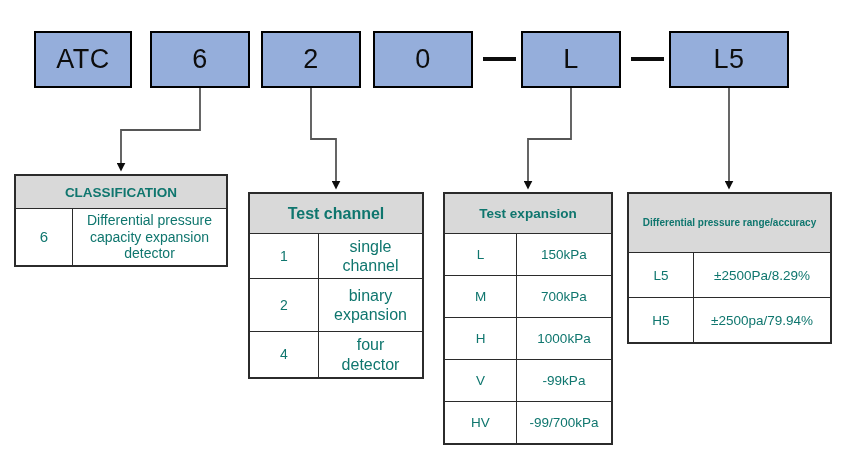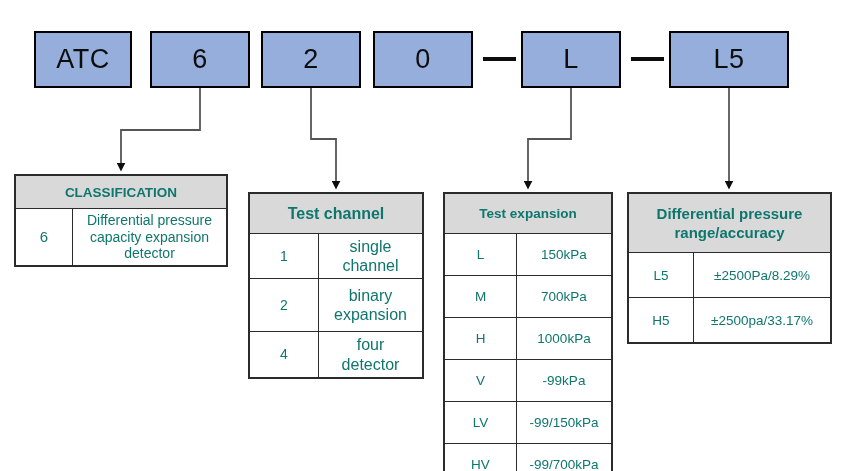--- a/index.html
+++ b/index.html
@@ -85,21 +85,21 @@
   .c-chan .r1 td { height: 38px; }
   .c-chan .r2 td { height: 46px; }
   .c-chan .r3 td { height: 38px; }
 
   .c-press      { left: 443px; top: 192px; width: 170px; }
   .c-press th   { font-size: 13.5px; height: 33px; }
   .c-press td   { font-size: 13.5px; height: 35px; }
   .c-press .k   { width: 55px; }
 
   .c-range      { left: 627px; top: 192px; width: 205px; }
-  .c-range th   { font-size: 15px; height: 52px; line-height: 1.28; }
+  .c-range th   { font-size: 10px; height: 52px; line-height: 1.28; }
   .c-range td   { font-size: 13.5px; height: 38px; }
   .c-range .k   { width: 48px; }
 </style>
 </head>
 <body>
 
 <div id="canvas">
 
   <svg id="connectors" viewBox="0 0 864 471" width="864" height="471" xmlns="http://www.w3.org/2000/svg">
     <defs>
@@ -203,24 +203,20 @@
         </tr>
         <tr>
           <td class="k">H</td>
           <td>1000kPa</td>
         </tr>
         <tr>
           <td class="k">V</td>
           <td>-99kPa</td>
         </tr>
         <tr>
-          <td class="k">LV</td>
-          <td>-99/150kPa</td>
-        </tr>
-        <tr>
           <td class="k">HV</td>
           <td>-99/700kPa</td>
         </tr>
       </tbody>
     </table>
   </div>
 
   <div class="tbl c-range">
     <table>
       <thead>
@@ -228,19 +224,19 @@
           <th colspan="2">Differential pressure range/accuracy</th>
         </tr>
       </thead>
       <tbody>
         <tr>
           <td class="k">L5</td>
           <td>±2500Pa/8.29%</td>
         </tr>
         <tr>
           <td class="k">H5</td>
-          <td>±2500pa/33.17%</td>
+          <td>±2500pa/79.94%</td>
         </tr>
       </tbody>
     </table>
   </div>
 
 </div>
 
 </body></html>

